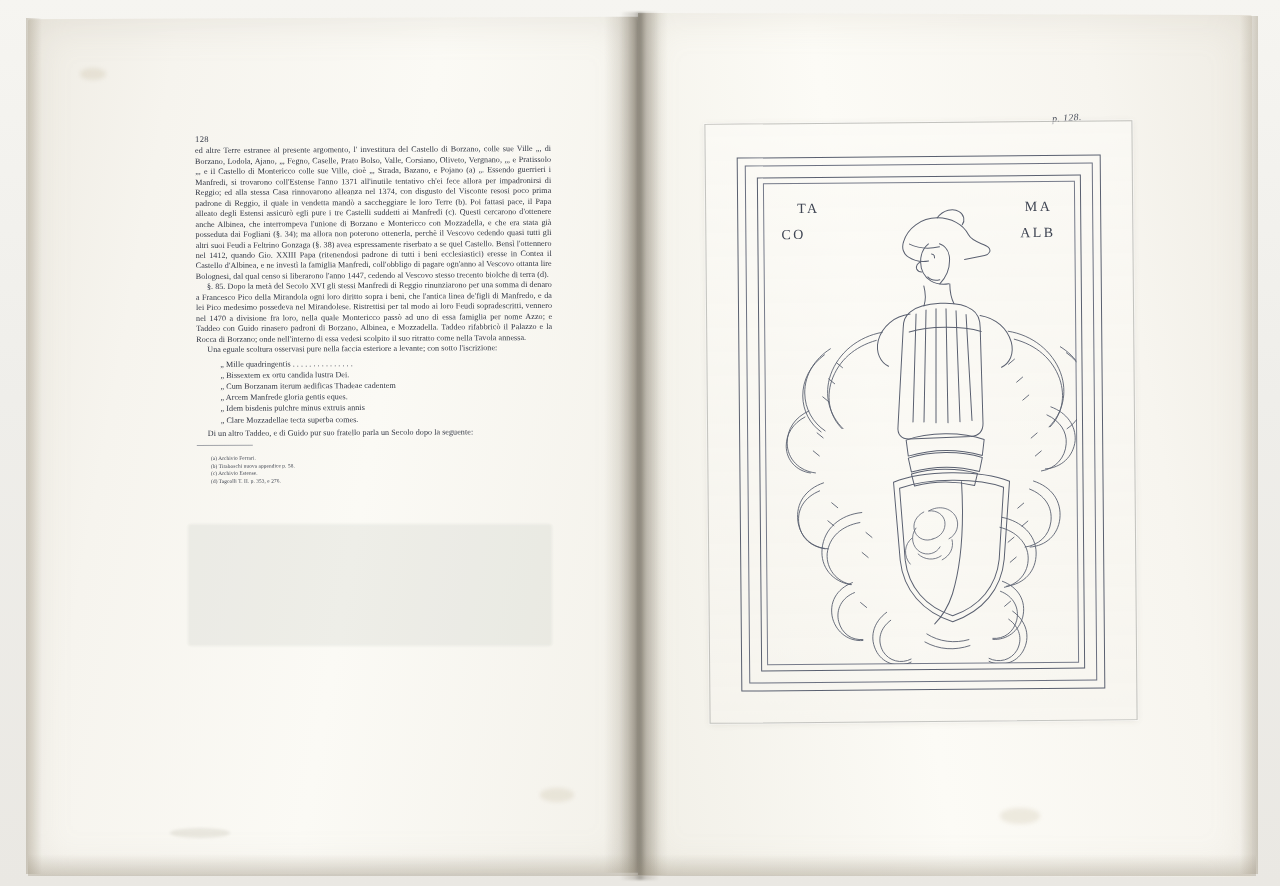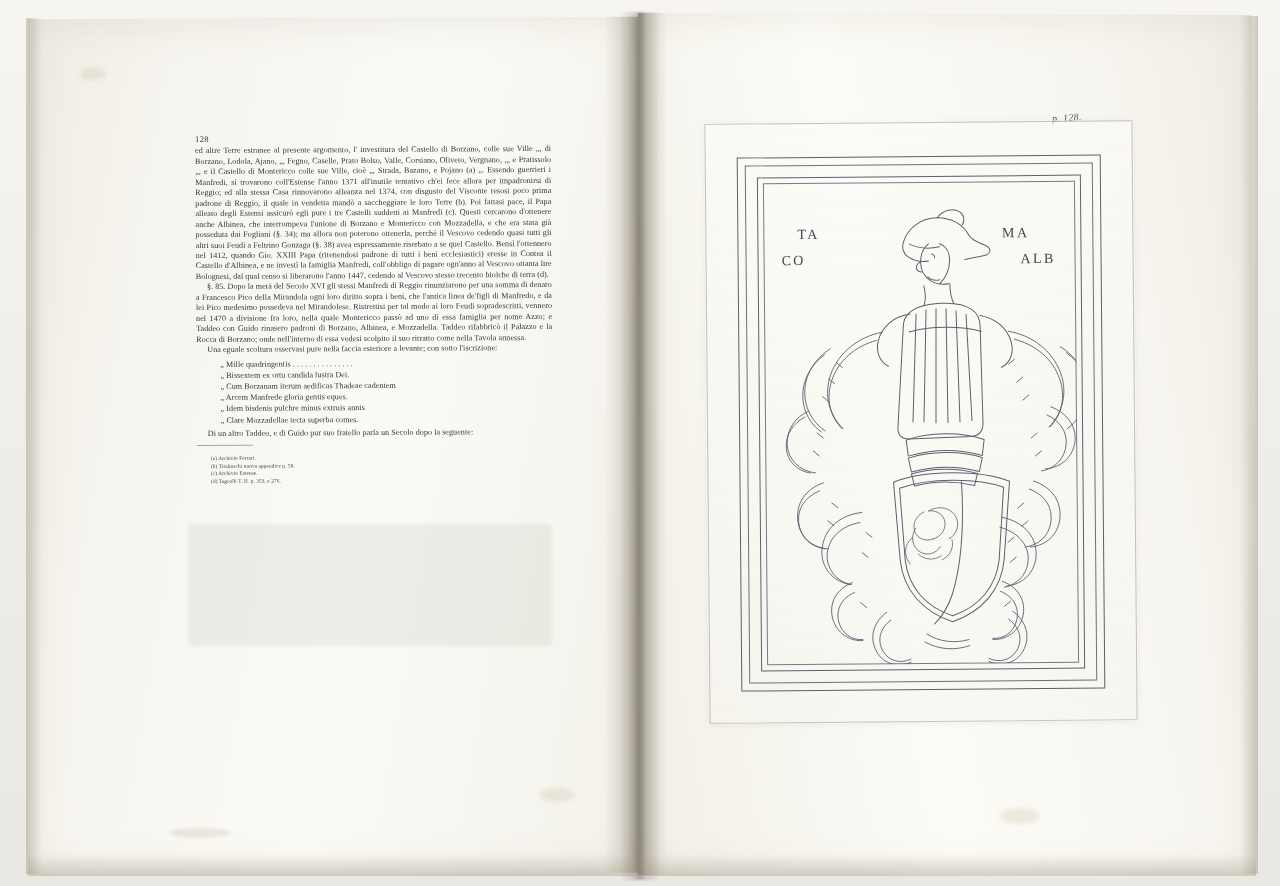--- a/index.html
+++ b/index.html
@@ -229,25 +229,24 @@
     left: 58px; top: 60px; right: 58px; bottom: 58px;
     border: 0.7px solid #767b8a;
   }
   .plate-caption-left,
   .plate-caption-right {
     position: absolute;
     color: #3f4553;
     font-size: 14px;
     letter-spacing: 2.4px;
     font-family: "Liberation Serif", serif;
-    margin-top: 26px;
   }
   .cap-ta   { left: 92px;  top: 78px; }
   .cap-co   { left: 76px;  top: 104px; }
-  .cap-ma   { right: 104px; top: 78px; }
+  .cap-ma   { right: 81px; top: 78px; }
   .cap-alb  { right: 78px; top: 104px; text-align: center; }
 
   .engraving {
     position: absolute;
     left: 58px; top: 60px; right: 58px; bottom: 58px;
     overflow: hidden;
   }
   .engraving svg { display: block; }
 
   

